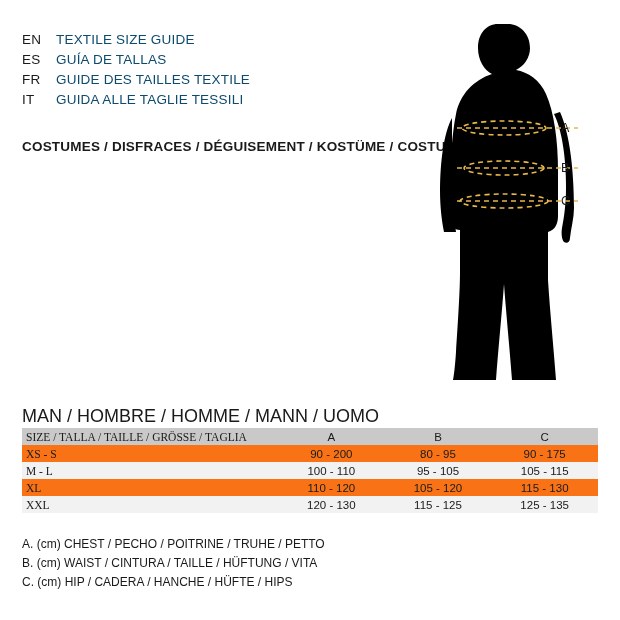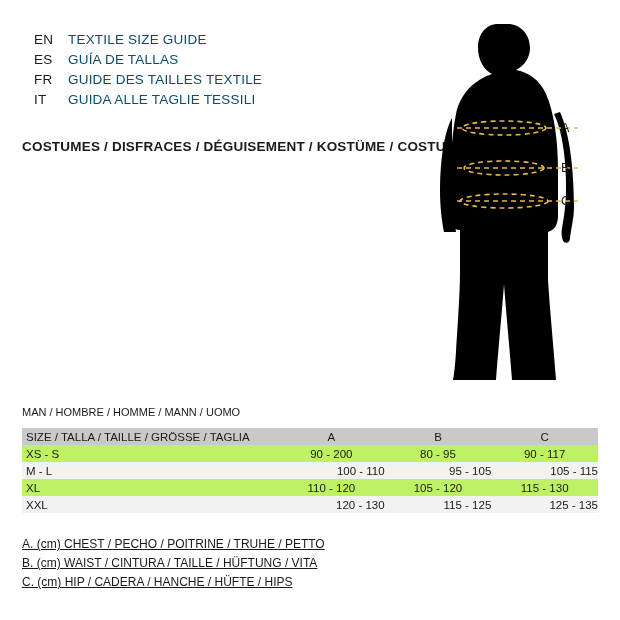--- a/index.html
+++ b/index.html
@@ -27,21 +27,20 @@
     top: 30px;
     width: 360px;
   }
   .lang-row {
     display: flex;
     align-items: center;
     height: 20px;
     line-height: 20px;
     font-size: 13.5px;
     letter-spacing: 0.2px;
-    margin-left: 12px;
   }
   .lang-code {
     width: 34px;
     flex: 0 0 34px;
     color: #1a1a1a;
   }
   .lang-text {
     color: #0c4a6e;
   }
 
@@ -72,21 +71,21 @@
   }
   .label-a { left: 131px; top: 99px; }
   .label-b { left: 131px; top: 139px; }
   .label-c { left: 131px; top: 172px; }
 
   
   .man-title {
     position: absolute;
     left: 22px;
     top: 406px;
-    font-size: 11px;
+    font-size: 18px;
     color: #1a1a1a;
   }
   table.size-table {
     position: absolute;
     left: 22px;
     top: 428px;
     width: 576px;
     border-collapse: collapse;
     font-size: 11.5px;
   }
@@ -96,33 +95,33 @@
     height: 17px;
     font-weight: normal;
     color: #1a1a1a;
     text-align: center;
   }
   table.size-table th.first,
   table.size-table td.first {
     text-align: left;
     padding-left: 4px;
     width: 252px;
+    font-family: Liberation Serif, serif;
   }
   table.size-table th { background: #c9c9c9; }
-  tr.row-odd td  { background: #bef264; }
-  tr.row-even td { background: #f2f2f2; text-align: right; }
+  tr.row-odd td  { background: #f97316; }
+  tr.row-even td { background: #f2f2f2; }
 
   .legend {
     position: absolute;
     left: 22px;
     top: 535px;
     font-size: 12px;
     line-height: 19px;
     color: #1a1a1a;
-    text-decoration: underline;
   }
 </style>
 </head>
 <body>
 
 <div class="page">
 
   <div class="lang-block">
     <div class="lang-row">
       <span class="lang-code">EN</span>
@@ -212,21 +211,21 @@
         <th>A</th>
         <th>B</th>
         <th>C</th>
       </tr>
     </thead>
     <tbody>
       <tr class="row-odd">
         <td class="first">XS - S</td>
         <td>90 - 200</td>
         <td>80 - 95</td>
-        <td>90 - 117</td>
+        <td>90 - 175</td>
       </tr>
       <tr class="row-even">
         <td class="first">M - L</td>
         <td>100 - 110</td>
         <td>95 - 105</td>
         <td>105 - 115</td>
       </tr>
       <tr class="row-odd">
         <td class="first">XL</td>
         <td>110 - 120</td>

